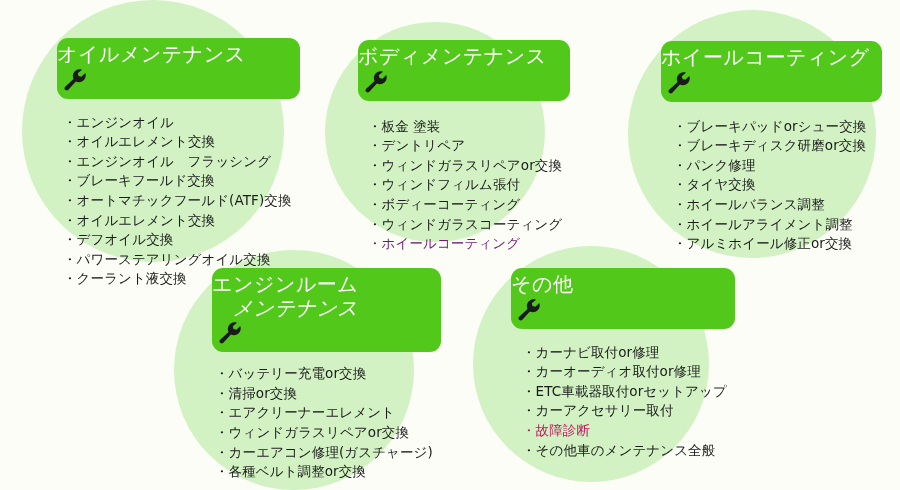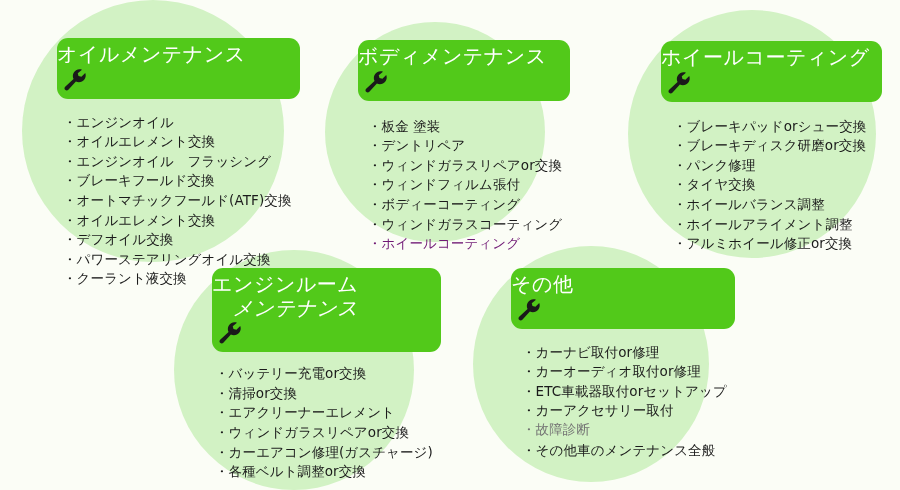--- a/index.html
+++ b/index.html
@@ -202,18 +202,18 @@
       </span>
       <svg class="wrench-icon" viewBox="0 0 32 32" aria-hidden="true">
         <path fill="#1a1a1a" d="M24.6 3.3c-4.0-1.5-8.5 0.3-10.4 4.2-1.2 2.5-1.1 5.2 0 7.4L3.9 24.2c-1.1 1.1-1.1 2.8 0 3.9 1.1 1.1 2.8 1.1 3.9 0l9.3-10.2c2.3 1.1 5.1 1.1 7.5-0.1 3.9-1.9 5.6-6.5 4.0-10.4l-4.7 4.7-3.6-0.9-0.9-3.6 5.2-4.3z"></path>
       </svg>
     </div>
     <ul class="items">
         <li style="color: rgb(27, 27, 27);">カーナビ取付or修理</li>
         <li style="color: rgb(27, 27, 27);">カーオーディオ取付or修理</li>
         <li style="color: rgb(27, 27, 27);">ETC車載器取付orセットアップ</li>
         <li style="color: rgb(27, 27, 27);">カーアクセサリー取付</li>
-        <li style="color: #737373; font-family: Liberation Mono, monospace;">故障診断</li>
+        <li style="color: #be185d;">故障診断</li>
         <li style="color: rgb(27, 27, 27);">その他車のメンテナンス全般</li>
       </ul>
   </div>
 
 </div>
 
 </body></html>

